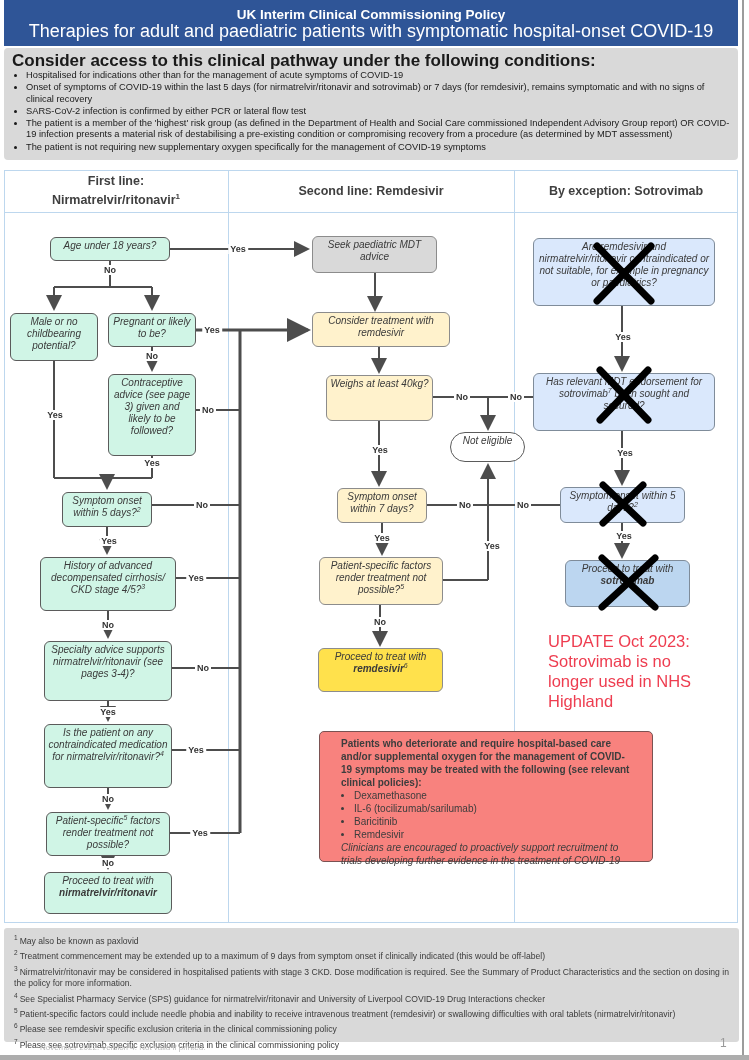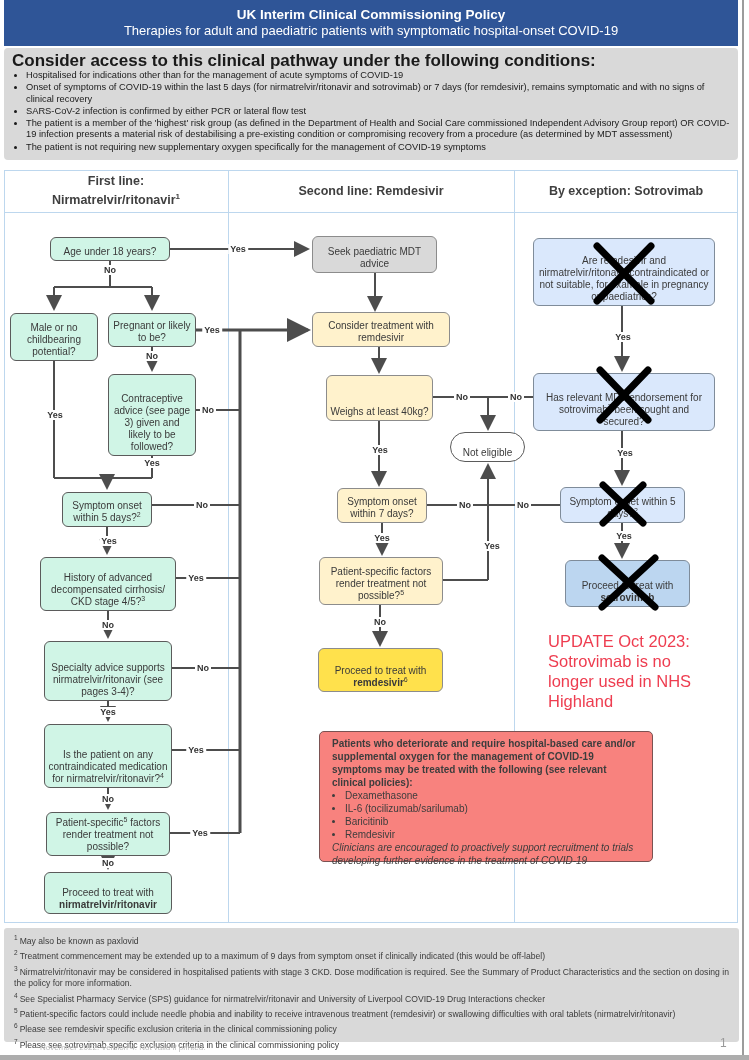--- a/index.html
+++ b/index.html
@@ -2,54 +2,54 @@
 <html><head>
 <meta charset="utf-8">
 <style>
   html,body{margin:0;padding:0;background:#fff;}
   #page{position:relative;width:749px;height:1060px;background:#fff;overflow:hidden;
         font-family:"Liberation Sans","DejaVu Sans",sans-serif;color:#333;}
   
   .hdr{position:absolute;left:4px;top:0;width:734px;height:46px;background:#2f5597;color:#fff;
        display:flex;flex-direction:column;align-items:center;justify-content:center;text-align:left;}
   .hdr .t1{font-size:13.5px;font-weight:bold;line-height:16px;}
-  .hdr .t2{font-size:13px;line-height:16px;}
+  .hdr .t2{font-size:18px;line-height:16px;}
   
   .cond{position:absolute;left:4px;top:48px;width:718px;height:100px;background:#d9d9d9;border-radius:4px;
         padding:6px 8px;color:#1a1a1a;}
   .cond .ch{font-size:17px;font-weight:bold;line-height:14px;margin-bottom:2px;}
   .cond ul{margin:0;padding-left:14px;font-size:9.3px;line-height:11.3px;}
   .cond li{margin:0 0 1px 0;}
   
   .grid-outer{position:absolute;left:4px;top:170px;width:734px;height:753px;border:1px solid #bdd7ee;box-sizing:border-box;}
   .gline{position:absolute;background:#bdd7ee;}
   .colhead{position:absolute;transform:translate(-50%,-50%);text-align:center;font-size:12.5px;font-weight:bold;
            color:#3f3f3f;line-height:15px;white-space:nowrap;}
   .colhead sup{font-size:8px;}
   
-  .node{position:absolute;box-sizing:border-box;display:flex;align-items:flex-end;justify-content:center;
+  .node{position:absolute;box-sizing:border-box;display:flex;align-items:flex-start;justify-content:center;
         text-align:center;font-size:10px;line-height:12px;color:#3a3a3a;border-radius:6px;
-        border:1.5px solid #5b5b5b;padding:2px 3px;z-index:2;}
+        border:1.5px solid #5b5b5b;padding:2px 3px;z-index:2;font-style:italic;}
   .node sup{font-size:7px;line-height:0;}
   .mint{background:#d0f5e6;}
   .graybox{background:#d9d9d9;border-color:#8c8c8c;}
   .cream{background:#fff2cc;border-color:#8c8c8c;}
   .yellow{background:#ffe14c;border-color:#8c8c8c;}
   .lblue{background:#dae8fc;border-color:#7f8c9a;}
   .dblue{background:#bcd6f0;border-color:#7f8c9a;}
   .pill{background:#fff;border-radius:16px;border-color:#5b5b5b;}
   
   .el{position:absolute;transform:translate(-50%,-50%);background:#fff;padding:0 2px;font-size:9px;
       font-weight:bold;color:#333;z-index:3;line-height:10px;}
   
   #arrows{position:absolute;left:0;top:0;z-index:1;pointer-events:none;}
   #xmarks{position:absolute;left:0;top:0;z-index:4;pointer-events:none;}
   
   .pink-box{position:absolute;left:319px;top:731px;width:334px;height:131px;background:#f8827e;
-            border:1.5px solid #7a5252;border-radius:5px;box-sizing:border-box;padding:5px 12px;
+            border:1.5px solid #7a5252;border-radius:5px;box-sizing:border-box;padding:5px 21px;
             color:#3d3d3d;font-size:10px;line-height:13px;z-index:2;}
   .pink-box .ph{font-weight:bold;}
   .pink-box ul{margin:0;padding-left:13px;}
   .pink-box .pi{font-style:italic;}
   
   .update{position:absolute;left:548px;top:631px;width:172px;color:#ee3d50;font-size:16.5px;line-height:20px;z-index:2;}
   
   .fnpanel{position:absolute;left:4px;top:928px;width:715px;height:106px;background:#d9d9d9;border-radius:3px;
            padding:4px 10px;color:#3b3b3b;font-size:8.6px;line-height:11.5px;}
   .fnpanel sup{font-size:6.5px;margin-right:2px;}

